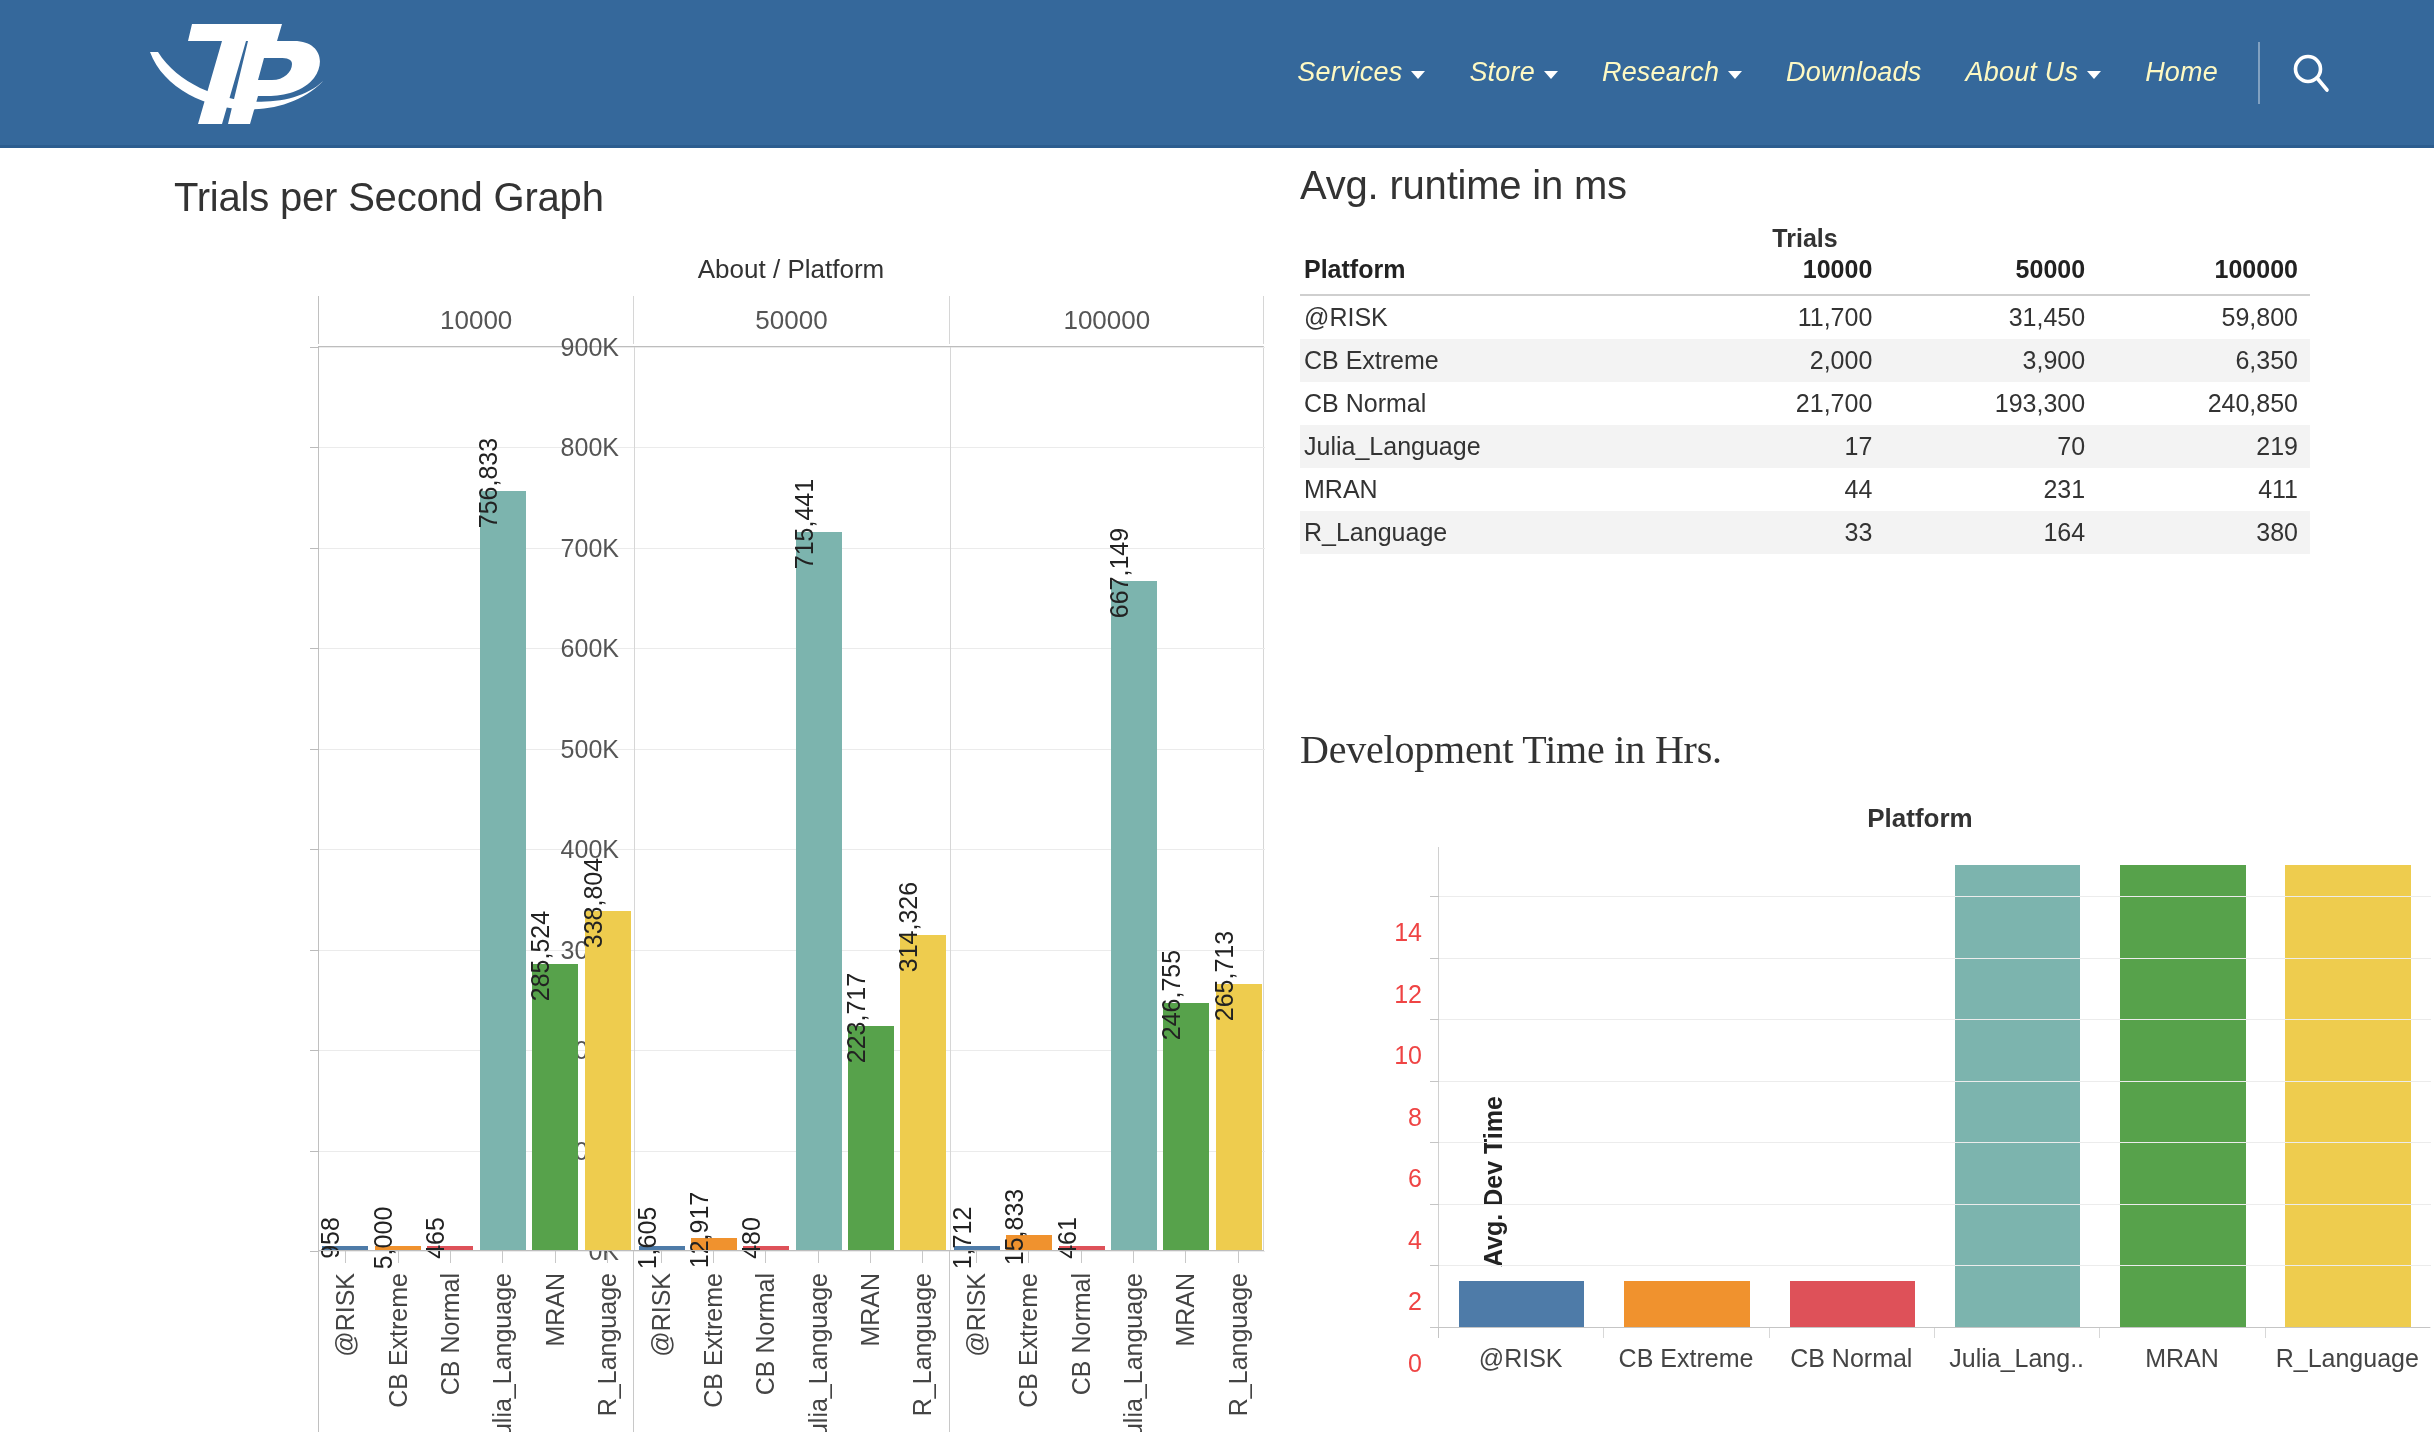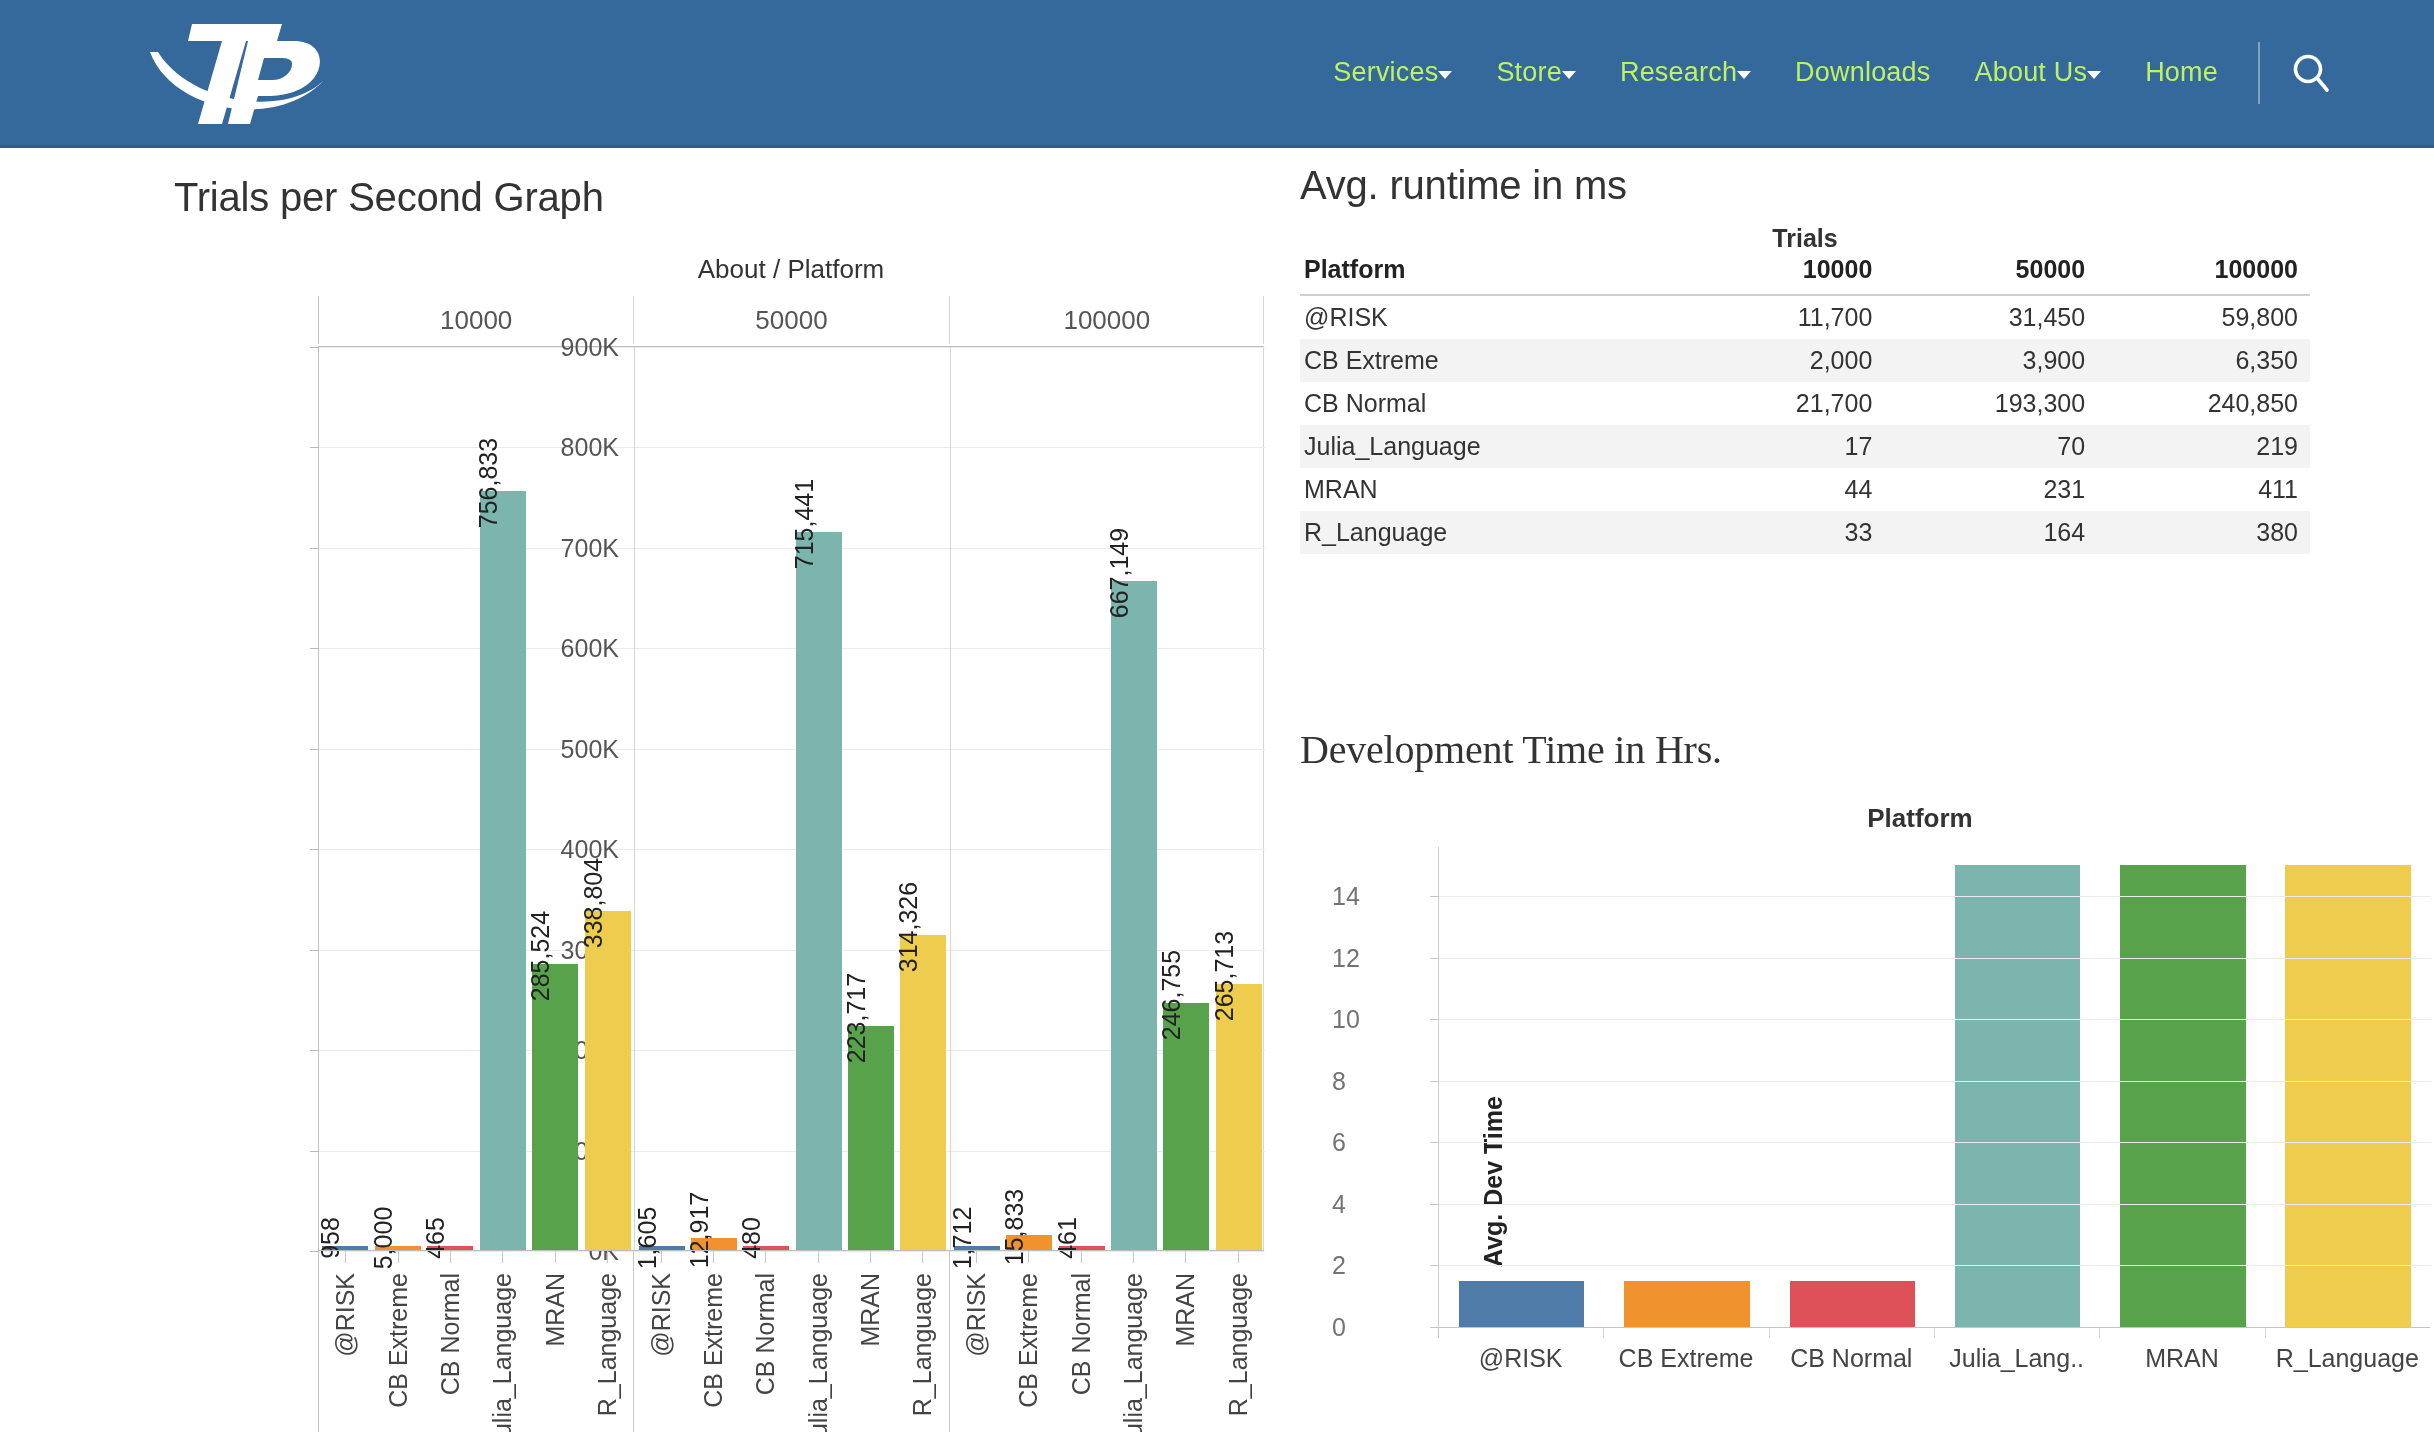--- a/index.html
+++ b/index.html
@@ -22,27 +22,28 @@
     position: absolute; left: 130px; top: 8px;
     width: 210px; height: 128px;
   }
   .logo-wrap svg { display: block; }
 
   .nav {
     position: absolute; right: 80px; top: 0; height: 145px;
     display: flex; align-items: center; gap: 0px;
   }
   .nav-item {
-    color: #bef264;
+    color: #fef9c3;
     font-size: 27px;
     letter-spacing: 0.2px;
     padding: 0 22px;
     white-space: nowrap;
-    display: flex; align-items: center; gap: 0;
+    display: flex; align-items: center; gap: 9px;
     cursor: pointer;
+    font-style: italic;
   }
   .caret {
     display: inline-block;
     width: 0; height: 0;
     border-left: 7px solid transparent;
     border-right: 7px solid transparent;
     border-top: 8px solid #ffffff;
     position: relative; top: 2px;
   }
   .nav-sep {
@@ -226,22 +227,22 @@
   }
   .dev-plot {
     position: absolute; left: 138px; top: 44px;
     width: 992px; height: 480px;
     border-left: 1px solid #d0d0d0;
   }
   .dev-grid {
     position: absolute; left: 0; width: 992px; height: 1px; background: #ececec;
   }
   .dev-ytick {
-    position: absolute; right: 1008px; width: 90px; text-align: left;
-    font-size: 25px; color: #737373; transform: translateY(-50%);
+    position: absolute; right: 1008px; width: 90px; text-align: right;
+    font-size: 25px; color: #ef4444; transform: translateY(-50%); margin-top: 36px;
   }
   .dev-ymark {
     position: absolute; left: -9px; width: 9px; height: 1px; background: #c5c5c5;
   }
   .dev-ylabel {
     position: absolute; left: 40px; top: 420px;
     transform: rotate(-90deg); transform-origin: left top;
     font-size: 25px; color: #222; font-weight: 600; white-space: nowrap;
   }
   .dev-bars {

